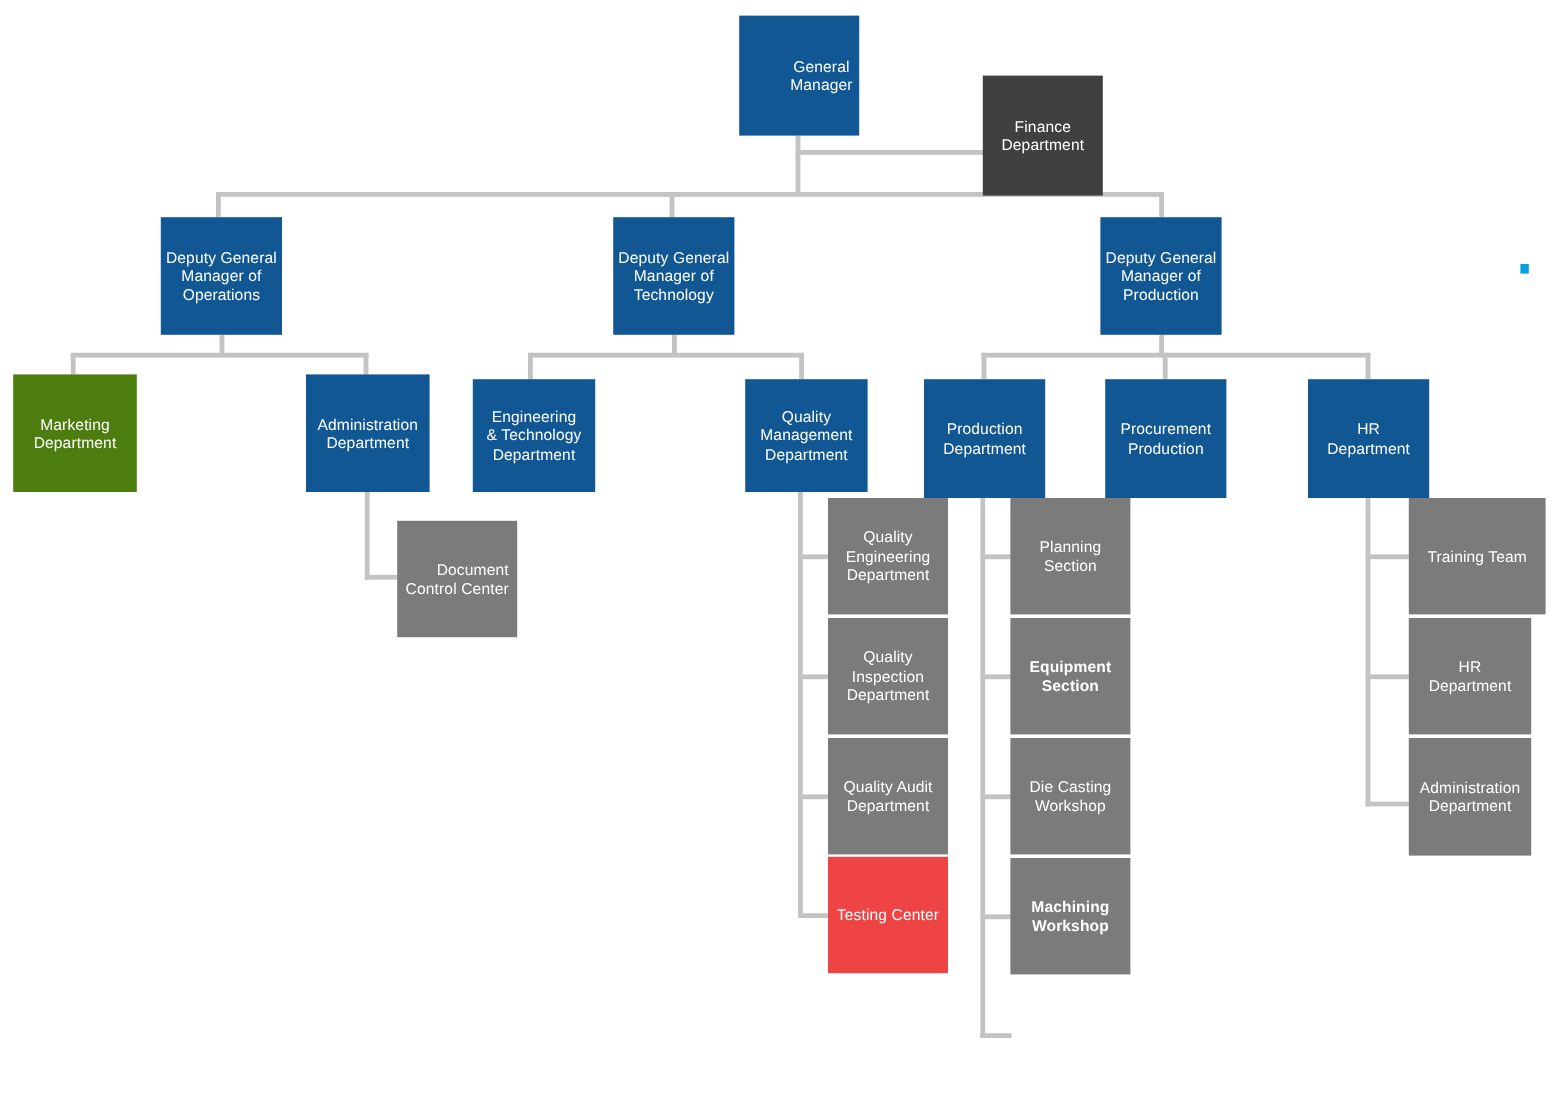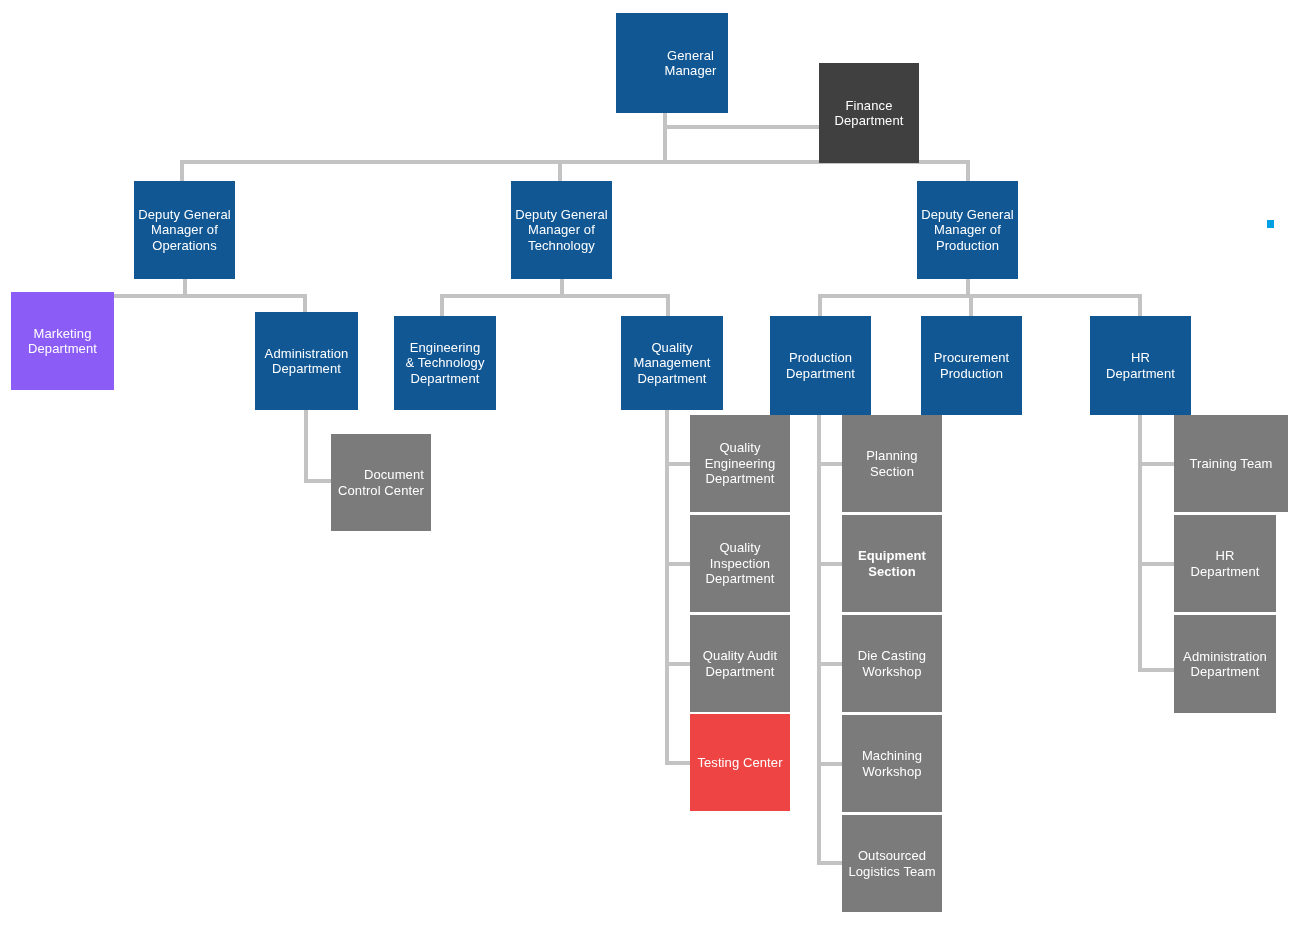--- a/index.html
+++ b/index.html
@@ -89,36 +89,36 @@
   <div class="conn" style="left: 817px; top: 562px; width: 26px; height: 4px; background: rgb(195, 195, 195);"></div>
   <div class="conn" style="left: 817px; top: 662px; width: 26px; height: 4px; background: rgb(195, 195, 195);"></div>
   <div class="conn" style="left: 817px; top: 762px; width: 26px; height: 4px; background: rgb(195, 195, 195);"></div>
   <div class="conn" style="left: 817px; top: 861px; width: 26px; height: 4px; background: rgb(195, 195, 195);"></div>
 
   <div class="conn" style="left: 1138px; top: 412px; width: 4px; height: 260px; background: rgb(195, 195, 195);"></div>
   <div class="conn" style="left: 1138px; top: 462px; width: 36px; height: 4px; background: rgb(195, 195, 195);"></div>
   <div class="conn" style="left: 1138px; top: 562px; width: 36px; height: 4px; background: rgb(195, 195, 195);"></div>
   <div class="conn" style="left: 1138px; top: 668px; width: 36px; height: 4px; background: rgb(195, 195, 195);"></div>
 
-  <div class="node primary" style="left: 616px; top: 13px; width: 112px; height: 100px; background: rgb(17, 87, 148); padding-left: 41px;">General
+  <div class="node primary" style="left: 616px; top: 13px; width: 100px; height: 100px; background: rgb(17, 87, 148); padding-left: 41px;">General
 Manager</div>
   <div class="node primary" style="left: 819px; top: 63px; width: 100px; height: 100px; background: #404040;">Finance
 Department</div>
 
   <div class="node primary" style="left: 134px; top: 181px; width: 101px; height: 98px; background: rgb(17, 87, 148);">Deputy General
 Manager of
 Operations</div>
   <div class="node primary" style="left: 511px; top: 181px; width: 101px; height: 98px; background: rgb(17, 87, 148);">Deputy General
 Manager of
 Technology</div>
   <div class="node primary" style="left: 917px; top: 181px; width: 101px; height: 98px; background: rgb(17, 87, 148);">Deputy General
 Manager of
 Production</div>
 
-  <div class="node primary" style="left: 11px; top: 292px; width: 103px; height: 98px; background: #8b5cf6;">Marketing
+  <div class="node primary" style="left: 11px; top: 312px; width: 103px; height: 98px; background: #4d7c0f;">Marketing
 Department</div>
   <div class="node primary" style="left: 255px; top: 312px; width: 103px; height: 98px; background: rgb(17, 87, 148);">Administration
 Department</div>
 
   <div class="node primary" style="left: 394px; top: 316px; width: 102px; height: 94px; background: rgb(17, 87, 148);">Engineering
 &amp; Technology
 Department</div>
   <div class="node primary" style="left: 621px; top: 316px; width: 102px; height: 94px; background: rgb(17, 87, 148);">Quality
 Management
 Department</div>
@@ -142,24 +142,22 @@
   <div class="node secondary" style="left: 690px; top: 615px; width: 100px; height: 97px; background: rgb(123, 123, 123);">Quality Audit
 Department</div>
   <div class="node secondary" style="left: 690px; top: 714px; width: 100px; height: 97px; background: #ef4444;">Testing Center</div>
 
   <div class="node secondary" style="left: 842px; top: 415px; width: 100px; height: 97px; background: rgb(123, 123, 123);">Planning
 Section</div>
   <div class="node secondary" style="left: 842px; top: 515px; width: 100px; height: 97px; background: rgb(123, 123, 123); font-weight: bold;">Equipment
 Section</div>
   <div class="node secondary" style="left: 842px; top: 615px; width: 100px; height: 97px; background: rgb(123, 123, 123);">Die Casting
 Workshop</div>
-  <div class="node secondary" style="left: 842px; top: 715px; width: 100px; height: 97px; background: rgb(123, 123, 123);">Machining
+  <div class="node secondary" style="left: 842px; top: 715px; width: 100px; height: 97px; background: rgb(123, 123, 123); font-weight: bold;">Machining
 Workshop</div>
-  <div class="node secondary" style="left: 842px; top: 815px; width: 100px; height: 97px; background: rgb(123, 123, 123);">Outsourced
-Logistics Team</div>
 
   <div class="node secondary" style="left: 1174px; top: 415px; width: 114px; height: 97px; background: rgb(123, 123, 123);">Training Team</div>
   <div class="node secondary" style="left: 1174px; top: 515px; width: 102px; height: 97px; background: rgb(123, 123, 123);">HR
 Department</div>
   <div class="node secondary" style="left: 1174px; top: 615px; width: 102px; height: 98px; background: rgb(123, 123, 123);">Administration
 Department</div>
 
   <div class="marker" style="left: 1267px; top: 220px; width: 7px; height: 8px; background: rgb(0, 160, 227);"></div>
 
 </div>

